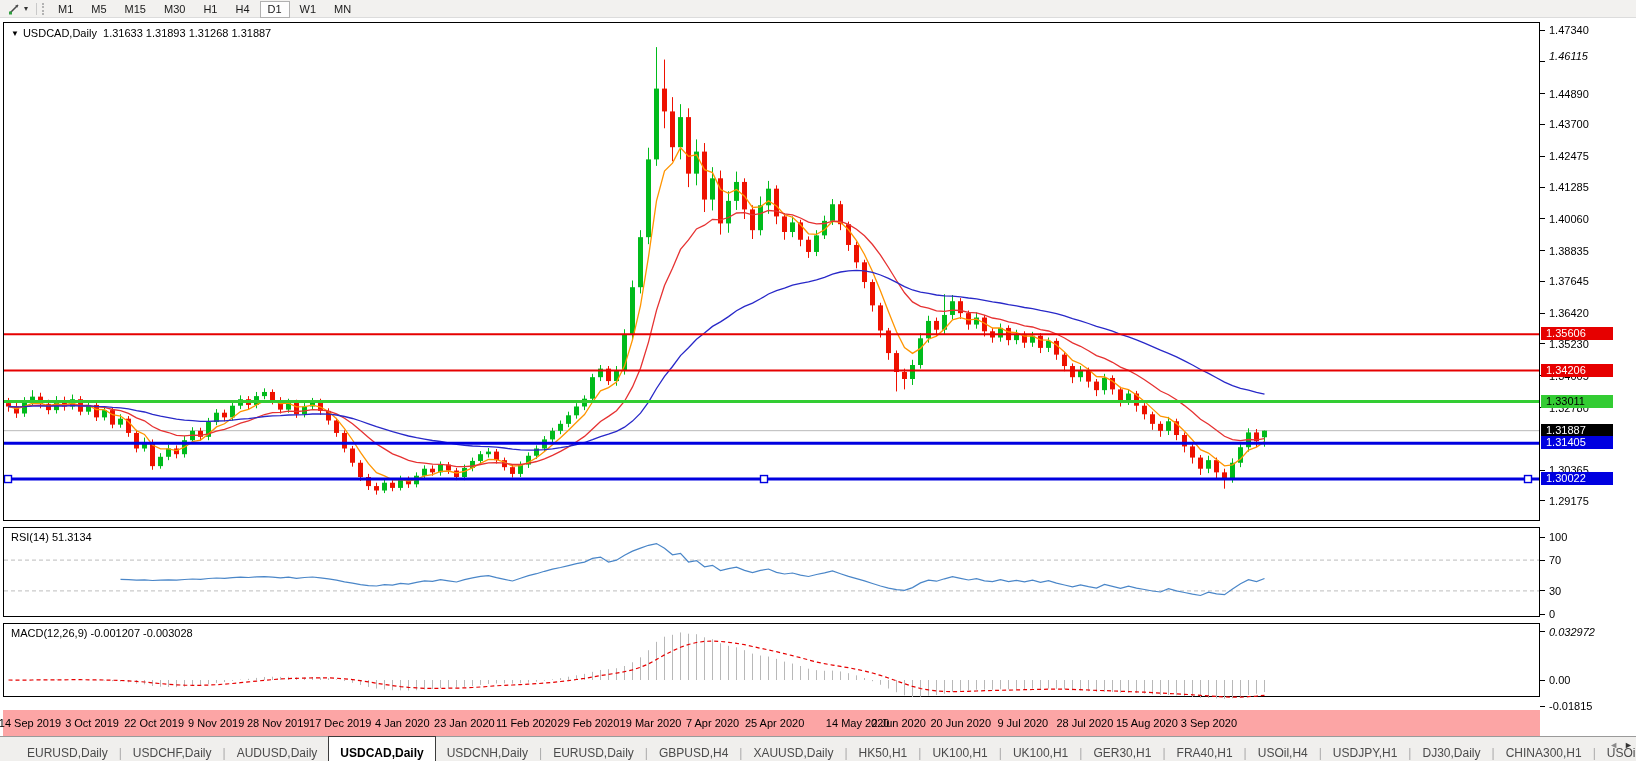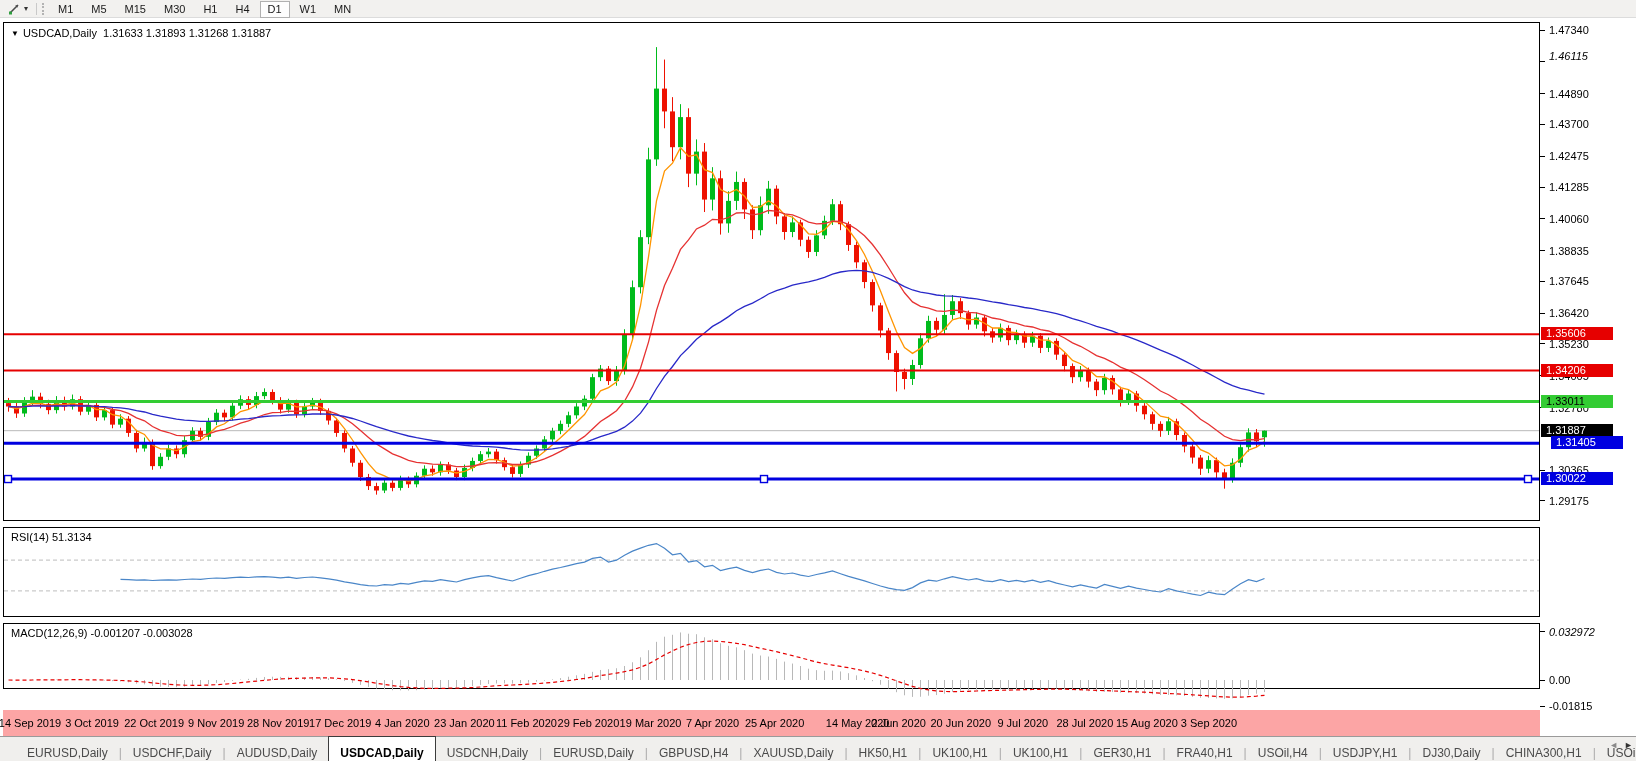--- a/index.html
+++ b/index.html
@@ -15,21 +15,21 @@
   .tb-caret { font-size:8px; color:#333; }
   .tb-sep { width:1px; height:12px; background:#c9c9c9; margin:0 4px; }
   .tb-grip { width:3px; height:12px; border-left:2px dotted #b3b3b3; margin:0 4px 0 1px; }
   .tf-btn { padding:1px 7px 2px 7px; margin:0 1px; border:1px solid transparent; cursor:pointer; }
   .tf-btn.active { background:#fdfdfd; border:1px solid #b0b0b0; }
 
   
   .panel { position:absolute; left:3px; width:1537px; background:#ffffff; border:1px solid #000000; }
   #main-panel { top:22px;  height:499px; }
   #rsi-panel  { top:527px; height:90px;  }
-  #macd-panel { top:623px; height:66px;text-align:center;  }
+  #macd-panel { top:623px; height:74px;text-align:center;  }
   .panel svg { position:absolute; left:0; top:0; overflow:hidden; display:block; }
 
   .chart-title { position:absolute; left:7px; top:4px; font-size:11px; font-weight:normal; color:#000;
     white-space:nowrap; z-index:5; }
   .chart-title .tri { font-size:8px; vertical-align:1px; margin-right:4px; }
   .ind-label { position:absolute; left:7px; top:3px; font-size:11px; color:#000; z-index:5; white-space:nowrap; }
 
   
   .axis { position:absolute; left:1540px; width:96px; background:#fff; }
   #main-axis { top:22px;  height:499px; }
@@ -437,32 +437,42 @@
       <div class="tickmark" style="top: 385px;"></div>
       <div class="ticklabel" style="top: 379.526px;">1.32780</div>
       <div class="tickmark" style="top: 448px;"></div>
       <div class="ticklabel" style="top: 442.145px;">1.30365</div>
       <div class="tickmark" style="top: 478px;"></div>
       <div class="ticklabel" style="top: 473px;">1.29175</div>
       <div class="levelbox" style="top: 305.251px; background: rgb(230, 0, 0); color: rgb(255, 255, 255);">1.35606</div>
       <div class="levelbox" style="top: 341.551px; background: rgb(230, 0, 0); color: rgb(255, 255, 255);">1.34206</div>
       <div class="levelbox" style="top: 372.536px; background: rgb(51, 204, 51); color: rgb(0, 0, 0);">1.33011</div>
       <div class="levelbox" style="top: 401.681px; background: rgb(0, 0, 0); color: rgb(255, 255, 255);">1.31887</div>
-      <div class="levelbox" style="top: 414.178px; background: rgb(0, 0, 224); color: rgb(255, 255, 255); margin-left: 10px;">1.31405</div>
+      <div class="levelbox" style="top: 414.178px; background: rgb(0, 0, 224); color: rgb(255, 255, 255);">1.31405</div>
       <div class="levelbox" style="top: 450.038px; background: rgb(0, 0, 224); color: rgb(255, 255, 255);">1.30022</div>
     </div>
 
   <div id="rsi-panel" class="panel">
     <svg id="rsi-svg" width="1535" height="88">
         <line x1="0" x2="1535" y1="32.1" y2="32.1" stroke="#bdbdbd" stroke-width="1" stroke-dasharray="4 3"></line>
         <line x1="0" x2="1535" y1="62.9" y2="62.9" stroke="#bdbdbd" stroke-width="1" stroke-dasharray="4 3"></line>
         <polyline points="116.5,51.4 124.5,51.7 132.5,52.1 140.5,51.9 148.5,52.5 156.5,52.2 164.5,51.9 172.5,52.1 180.5,51.5 188.5,51.0 196.5,51.3 204.5,50.5 212.5,50.0 220.5,50.3 228.5,49.6 236.5,49.1 244.5,49.5 252.5,48.9 260.5,48.6 268.5,49.2 276.5,49.9 284.5,49.2 292.5,50.3 300.5,49.5 308.5,49.0 316.5,49.9 324.5,50.9 332.5,52.2 340.5,53.8 348.5,55.2 356.5,56.7 364.5,57.6 372.5,58.0 380.5,56.6 388.5,57.2 396.5,55.4 404.5,56.1 412.5,54.3 420.5,52.9 428.5,53.4 436.5,51.7 444.5,52.8 452.5,54.0 460.5,51.7 468.5,49.9 476.5,48.3 484.5,47.6 492.5,49.7 500.5,51.4 508.5,53.0 516.5,50.2 524.5,47.7 532.5,45.7 540.5,43.3 548.5,41.2 556.5,39.5 564.5,37.6 572.5,35.7 580.5,34.1 588.5,30.4 596.5,29.1 604.5,34.0 612.5,32.2 620.5,27.2 628.5,23.1 636.5,20.1 644.5,17.3 652.5,15.6 660.5,20.2 668.5,26.8 676.5,25.3 684.5,34.0 692.5,32.6 700.5,38.8 708.5,37.3 716.5,42.5 724.5,40.7 732.5,39.2 740.5,42.4 748.5,44.7 756.5,42.4 764.5,41.0 772.5,44.3 780.5,46.0 788.5,45.0 796.5,47.1 804.5,48.5 812.5,46.5 820.5,44.8 828.5,42.9 836.5,45.7 844.5,48.4 852.5,50.6 860.5,52.9 868.5,55.5 876.5,58.0 884.5,60.1 892.5,61.7 900.5,62.3 908.5,59.6 916.5,54.9 924.5,52.1 932.5,53.2 940.5,50.8 948.5,48.6 956.5,50.3 964.5,52.0 972.5,50.7 980.5,52.8 988.5,53.7 996.5,51.7 1004.5,53.7 1012.5,52.3 1020.5,53.8 1028.5,52.2 1036.5,54.3 1044.5,52.6 1052.5,55.1 1060.5,57.0 1068.5,58.8 1076.5,56.8 1084.5,58.7 1092.5,60.1 1100.5,56.4 1108.5,58.4 1116.5,60.3 1124.5,58.1 1132.5,60.1 1140.5,61.5 1148.5,63.0 1156.5,64.0 1164.5,60.6 1172.5,62.8 1180.5,64.5 1188.5,66.1 1196.5,67.5 1204.5,64.2 1212.5,65.9 1220.5,66.7 1228.5,60.9 1236.5,55.8 1244.5,51.6 1252.5,53.5 1260.5,50.5" fill="none" stroke="#4a86c8" stroke-width="1.2"></polyline>
       </svg>
     <div class="ind-label">RSI(14) 51.3134</div>
   </div>
+  <div id="rsi-axis" class="axis">
+      <div class="tickmark" style="top: 10px;"></div>
+      <div class="ticklabel" style="top: 4px;">100</div>
+      <div class="tickmark" style="top: 33px;"></div>
+      <div class="ticklabel" style="top: 27.1px;">70</div>
+      <div class="tickmark" style="top: 63px;"></div>
+      <div class="ticklabel" style="top: 57.9px;">30</div>
+      <div class="tickmark" style="top: 87px;"></div>
+      <div class="ticklabel" style="top: 81px;">0</div>
+    </div>
 
   <div id="macd-panel" class="panel">
     <svg id="macd-svg" width="1535" height="85">
         <line x1="4.5" x2="4.5" y1="56" y2="56" stroke="#b8b8b8" stroke-width="1"></line>
         <line x1="12.5" x2="12.5" y1="56" y2="56.313600000000164" stroke="#b8b8b8" stroke-width="1"></line>
         <line x1="20.5" x2="20.5" y1="56" y2="56.03305754985773" stroke="#b8b8b8" stroke-width="1"></line>
         <line x1="28.5" x2="28.5" y1="56" y2="55.58058631342293" stroke="#b8b8b8" stroke-width="1"></line>
         <line x1="36.5" x2="36.5" y1="56" y2="55.556080514923465" stroke="#b8b8b8" stroke-width="1"></line>
         <line x1="44.5" x2="44.5" y1="56" y2="55.82069528231111" stroke="#b8b8b8" stroke-width="1"></line>
         <line x1="52.5" x2="52.5" y1="56" y2="55.60030975496717" stroke="#b8b8b8" stroke-width="1"></line>

